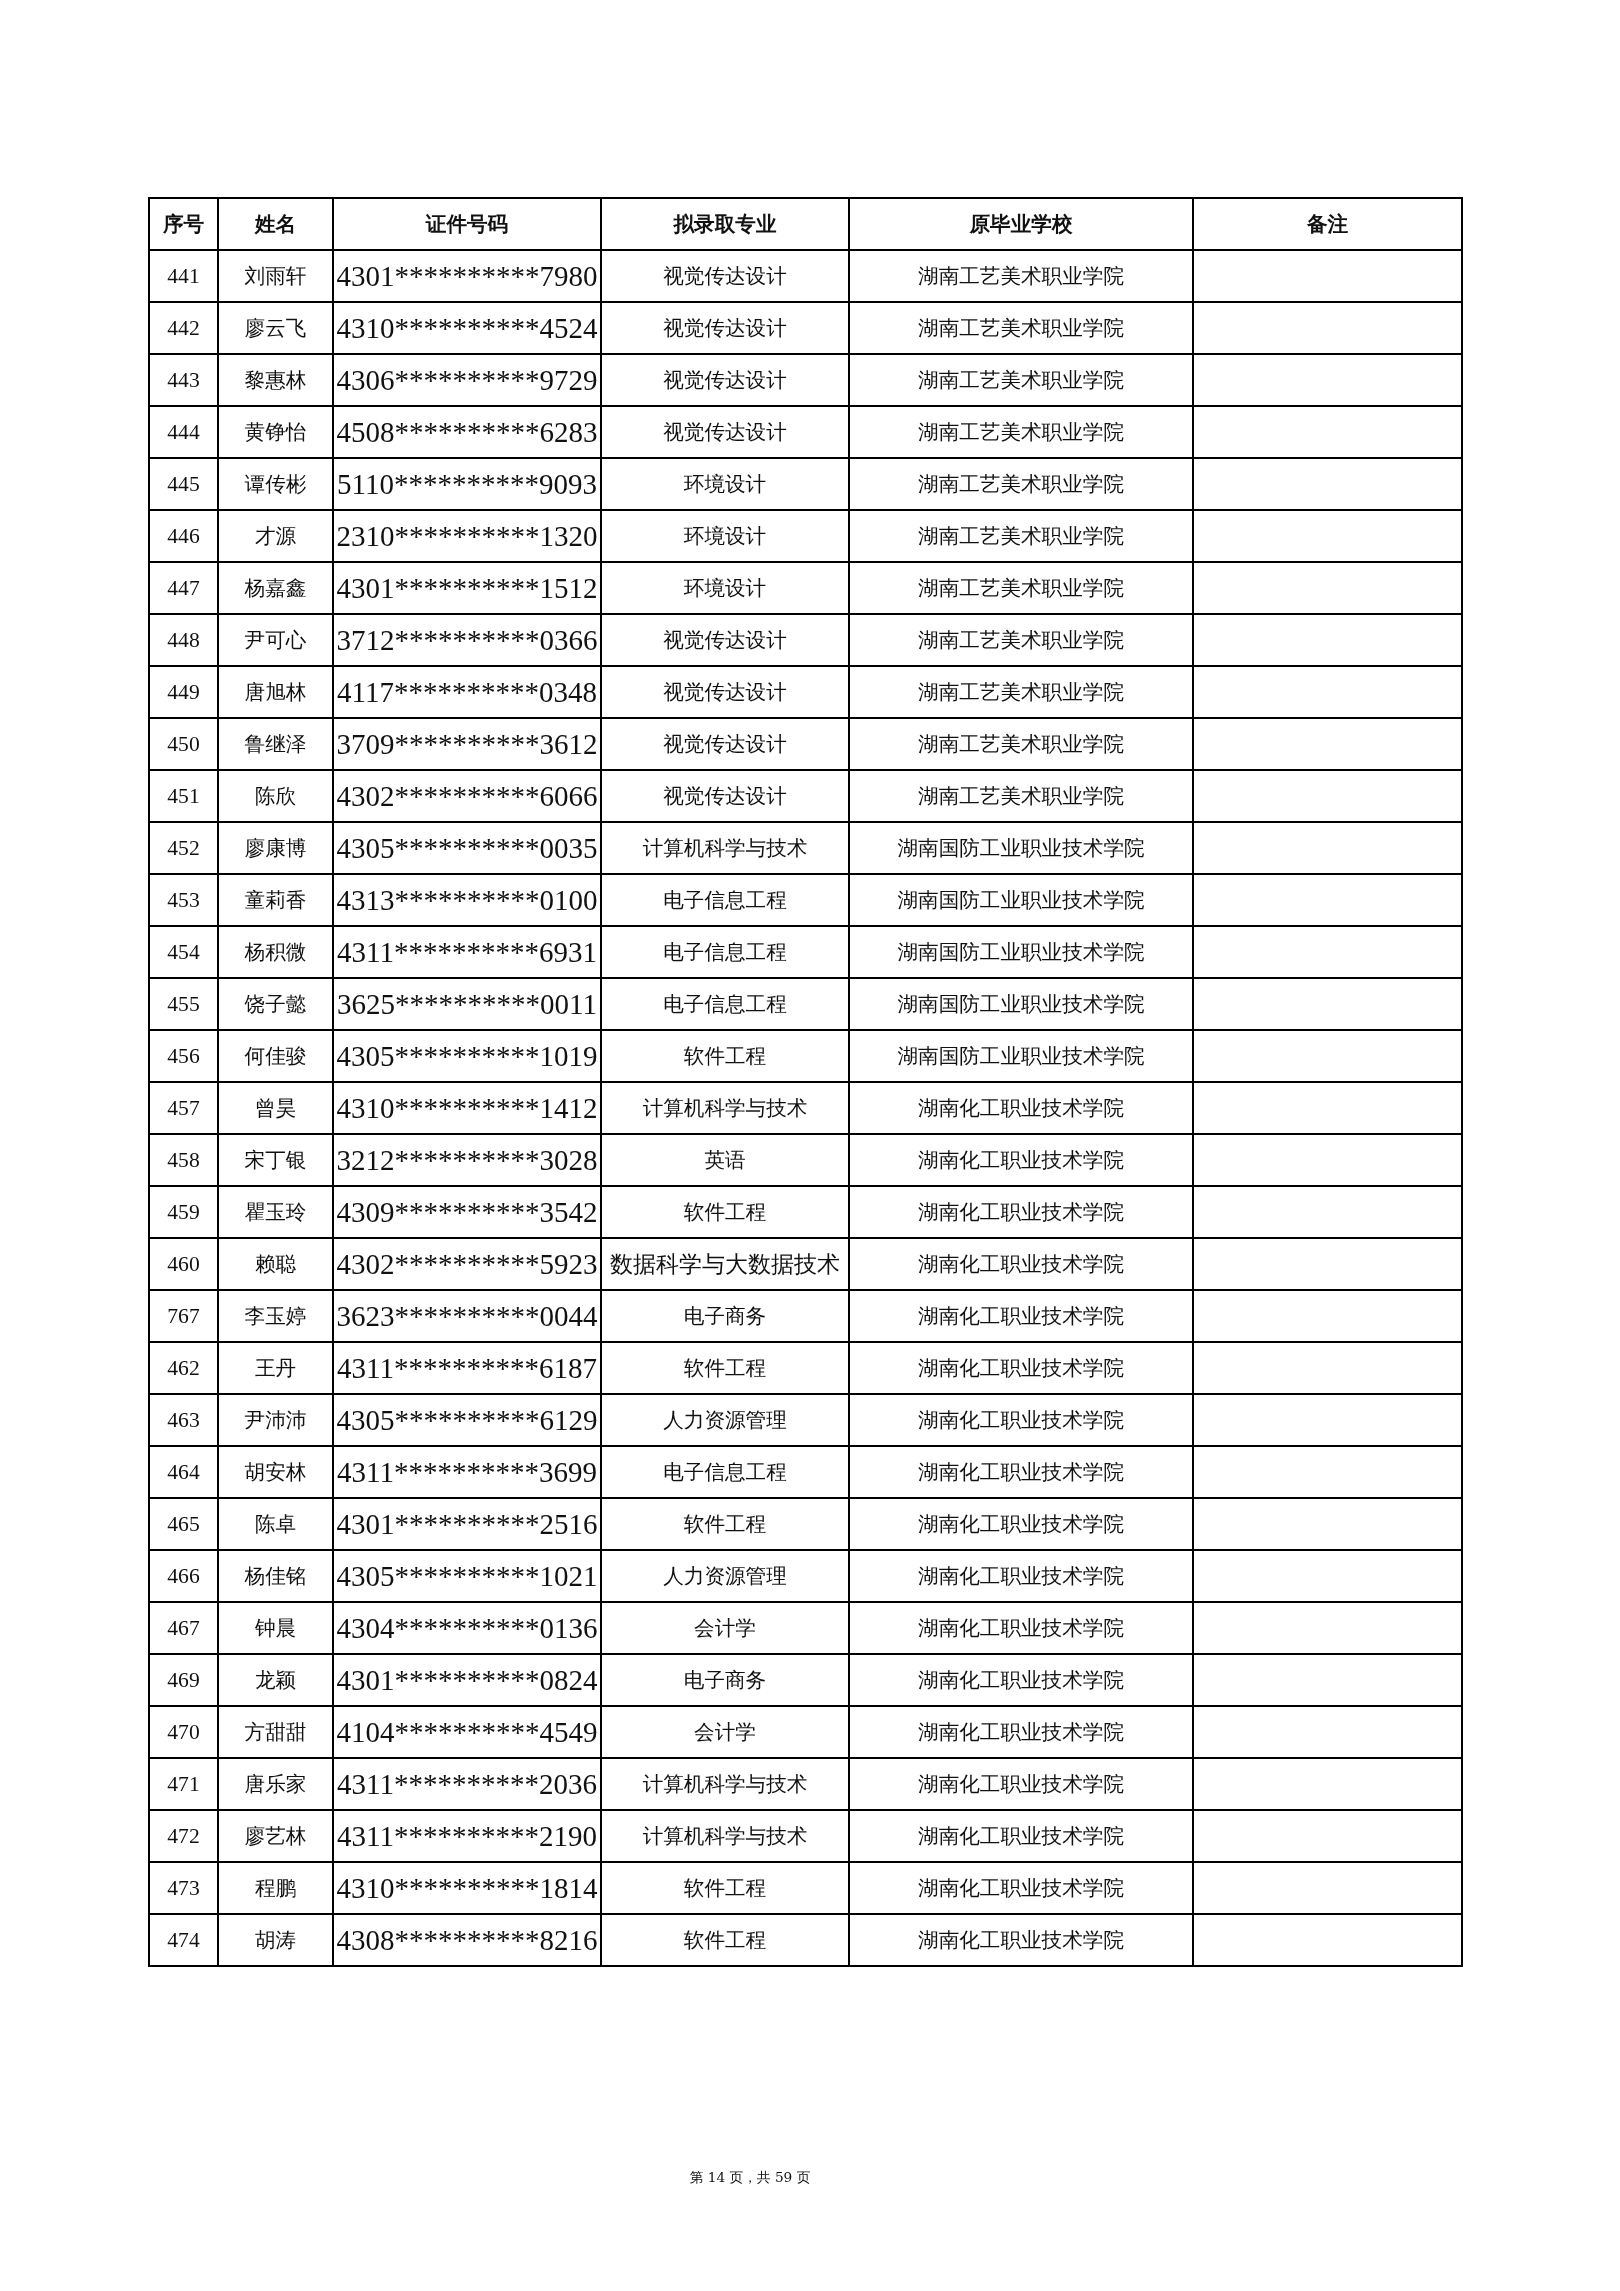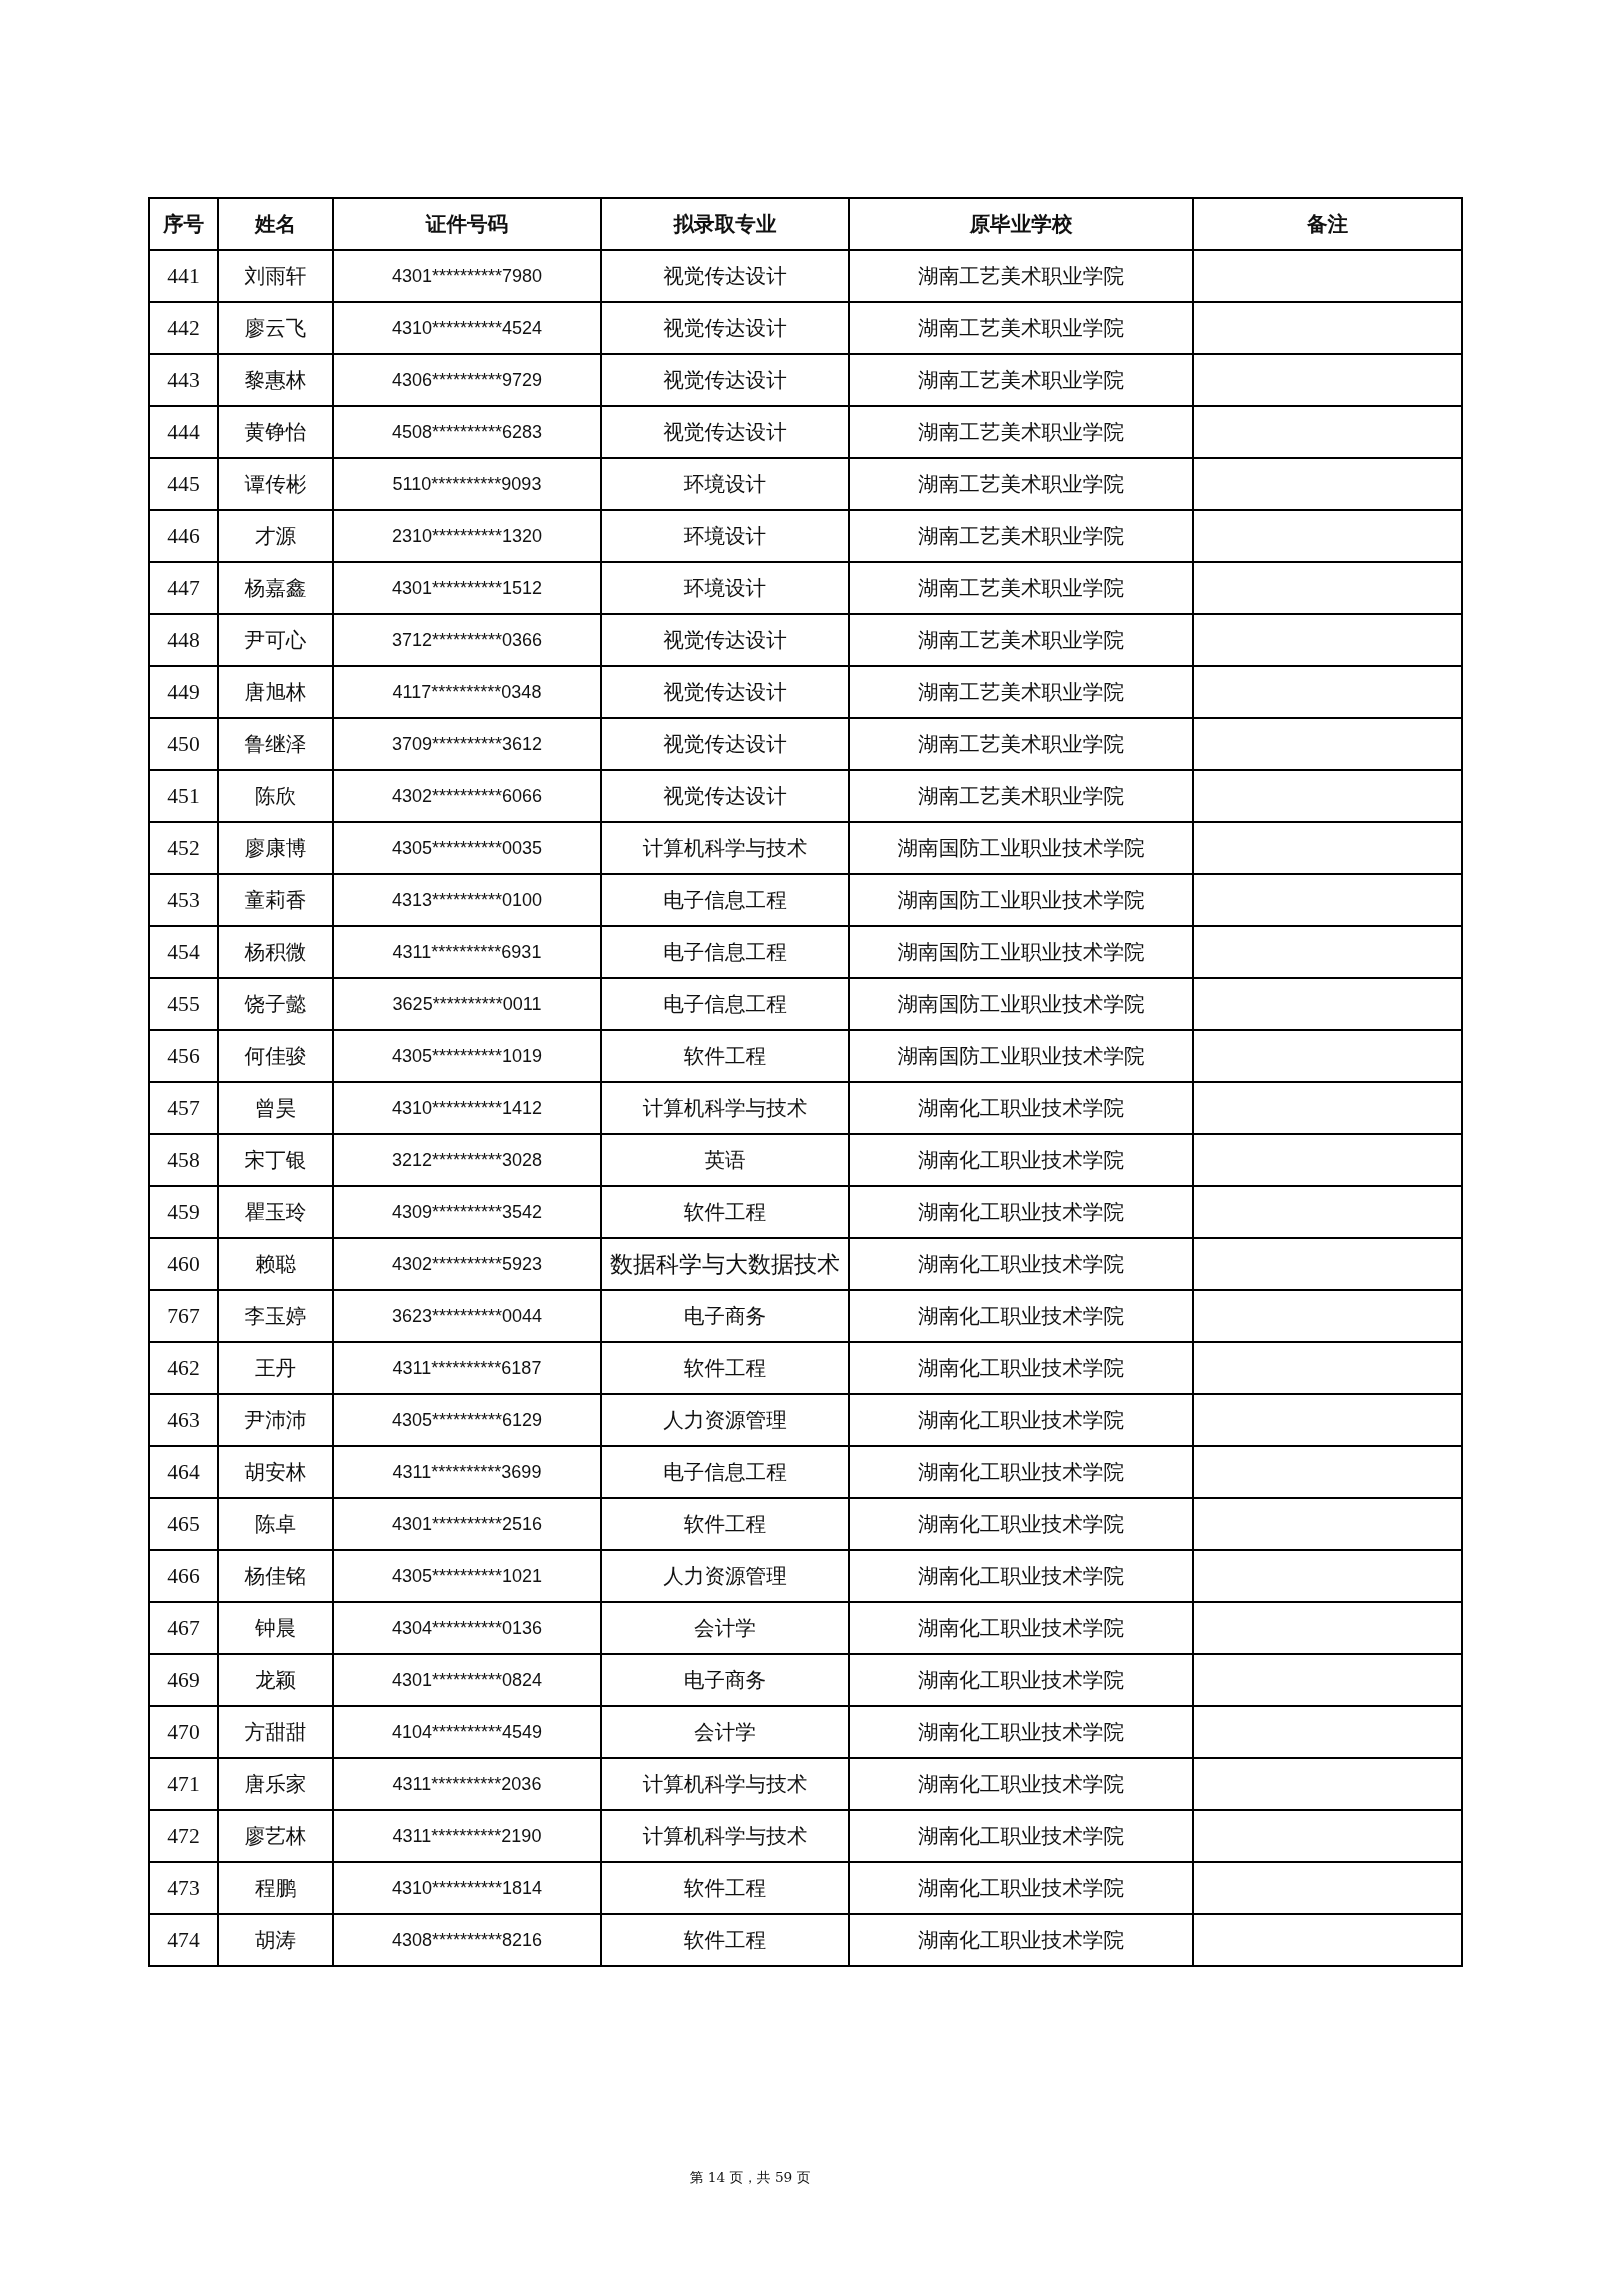--- a/index.html
+++ b/index.html
@@ -3,21 +3,21 @@
   <meta charset="utf-8">
   <style>
     html, body { margin: 0; padding: 0; background: #ffffff; }
     body { width: 1620px; height: 2292px; position: relative; overflow: hidden;
            font-family: "DejaVu Serif", "Liberation Serif", serif; color: #111; }
     table.roster { position: absolute; left: 148px; top: 197px; border-collapse: collapse;
                    table-layout: fixed; width: 1311px; }
     table.roster th, table.roster td { border: 2.5px solid #000; height: 50px; padding: 0;
                    text-align: center; vertical-align: middle; font-size: 20.6px; white-space: nowrap; overflow: hidden; }
     table.roster th { font-family: "DejaVu Sans", "Liberation Sans", sans-serif; font-weight: bold; font-size: 20.6px; text-align: center; }
-    table.roster td.idnum { font-family: Liberation Sans, sans-serif; font-size: 18px; letter-spacing: 0px; }
+    table.roster td.idnum { font-family: Liberation Serif, serif; font-size: 29px; letter-spacing: 0px; }
     table.roster td.seq { font-family: "Liberation Serif", serif; font-size: 21.6px; border-radius: 19px; }
     table.roster td.major { font-size: 20.6px; }
     table.roster td.major.long { font-size: 23px; }
     .footer { position: absolute; left: 0; width: 1500px; top: 2169px; text-align: center;
               font-size: 13.7px; font-family: "DejaVu Serif", serif; }
   </style>
 </head>
 <body>
 
 <table class="roster">

